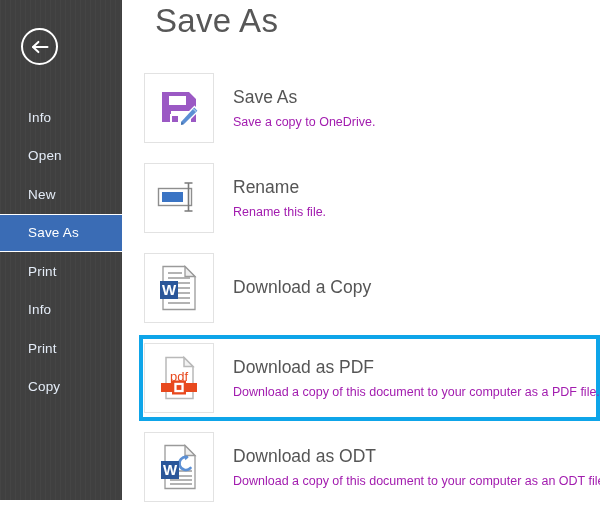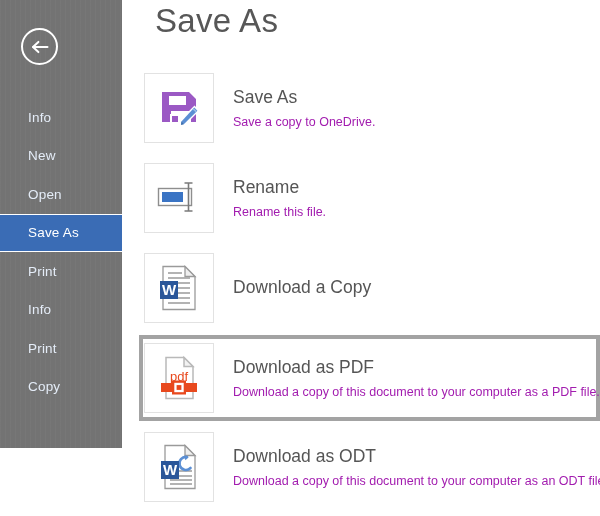--- a/index.html
+++ b/index.html
@@ -17,22 +17,22 @@
     width: 600px;
     height: 516px;
     background: #ffffff;
     display: flex;
   }
 
   
   .sidebar {
     position: relative;
     width: 122px;
-    height: 448px;
-    background: #737373;
+    height: 500px;
+    background: #404040;
     flex: 0 0 122px;
   }
   
   .sidebar::after {
     content: "";
     position: absolute;
     inset: 0;
     background-image: repeating-linear-gradient(
         to right,
         rgba(255,255,255,0.028) 0px,
@@ -110,21 +110,21 @@
 
   .option-row {
     position: relative;
     display: flex;
     align-items: center;
     height: 80px;
     margin-bottom: 10px;
     padding-left: 5px;
   }
   .option-row.highlighted {
-    border: 4px solid #a3a3a3;
+    border: 4px solid #0ea5e9;
     padding-left: 1px;
     width: 461px;
     height: 86px;
     margin-bottom: 6px;
     margin-top: -3px;
   }
 
   .icon-box {
     flex: 0 0 auto;
     width: 70px;
@@ -170,24 +170,24 @@
           <path d="M8.4 1.9 L3.0 7 L8.4 12.1" stroke="#ffffff" stroke-width="2" fill="none" stroke-linecap="round" stroke-linejoin="round"></path>
         </svg>
       </span>
     </div>
 
     <div class="nav">
       <div class="nav-item">
         <span>Info</span>
       </div>
       <div class="nav-item">
+        <span>Open</span>
+      </div>
+      <div class="nav-item">
         <span>New</span>
-      </div>
-      <div class="nav-item">
-        <span>Open</span>
       </div>
       <div class="nav-item selected">
         <span>Save As</span>
       </div>
       <div class="nav-item">
         <span>Print</span>
       </div>
       <div class="nav-item">
         <span>Info</span>
       </div>

